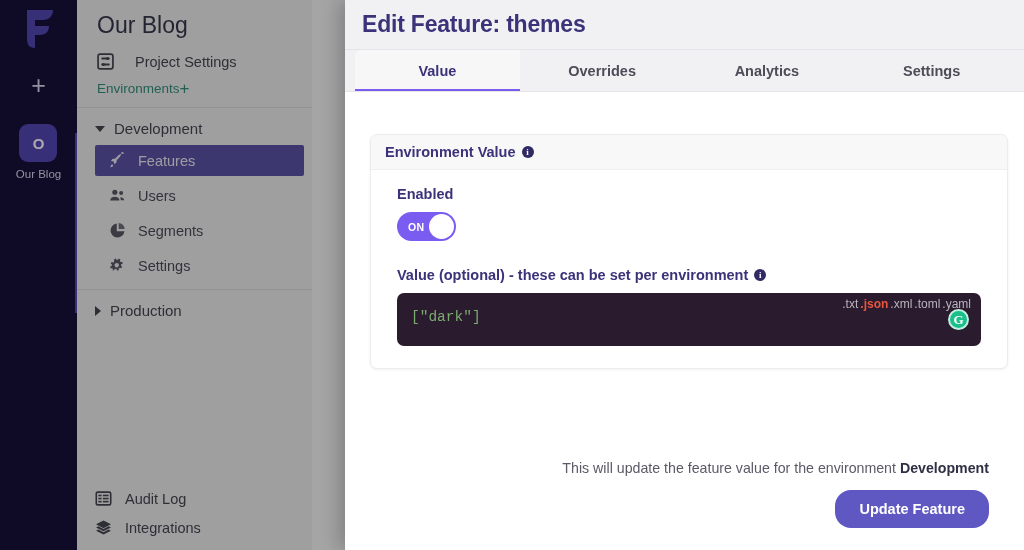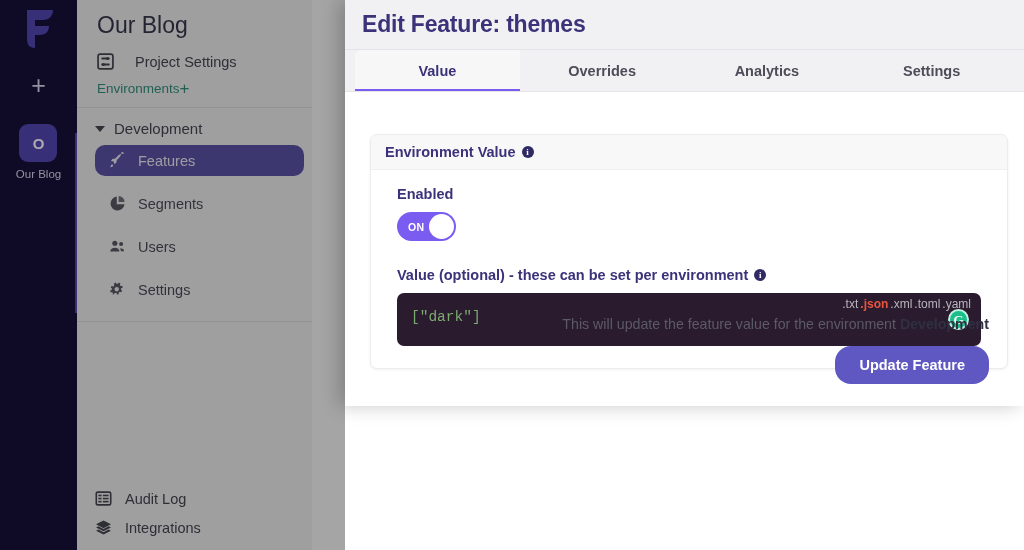--- a/index.html
+++ b/index.html
@@ -60,22 +60,22 @@
   .env-head-label { color: #1d8a6f; font-size: 13.5px; }
   .env-head-plus { color: #1d8a6f; font-size: 17px; line-height: 1; cursor: pointer; }
   .env-group-title {
     display: flex; align-items: center; gap: 9px;
     padding: 6px 0 6px 18px; font-size: 15px; color: #33323f; cursor: pointer;
   }
   .caret-down { width: 0; height: 0; border-left: 5px solid transparent; border-right: 5px solid transparent; border-top: 6px solid #33323f; }
   .caret-right { width: 0; height: 0; border-top: 5px solid transparent; border-bottom: 5px solid transparent; border-left: 6px solid #33323f; }
   .env-item {
     display: flex; align-items: center; gap: 12px;
-    margin: 2px 8px 10px 18px; padding: 7px 0 7px 14px;
-    font-size: 14.5px; color: #3a3947; border-radius: 10px; cursor: pointer;
+    margin: 2px 8px 2px 18px; padding: 7px 0 7px 14px;
+    font-size: 14.5px; color: #3a3947; border-radius: 2px; cursor: pointer;
   }
   .env-item.active { background: #4b42a3; color: #f0effa; }
   .env-item.active .sb-ico svg { fill: #f0effa; }
   .env-item .sb-ico svg { fill: #4a4957; }
   .sidebar-spacer { flex: 1 1 auto; }
   .sidebar-bottom { padding-bottom: 8px; margin-top: 48px; }
   .sb-row.bottom { font-size: 14.5px; padding-left: 18px; gap: 13px; }
 
   
   .overlay {
@@ -83,21 +83,21 @@
     background: rgba(40,40,40,0.42);
     pointer-events: none;
   }
   .overlay-rail {
     position: absolute; left: 0; top: 0; width: 77px; height: 550px;
     background: rgba(10,8,24,0.30); pointer-events: none;
   }
 
   
   .modal {
-    position: absolute; left: 345px; top: 0; width: 679px; height: 406px;
+    position: absolute; left: 345px; top: 0; width: 679px; height: 550px;
     background: #eab308;
     box-shadow: -6px 0 18px rgba(0,0,0,0.22);
     display: flex; flex-direction: column;
   }
   .modal-header {
     height: 50px; background: #f1f1f3;
     display: flex; align-items: center; padding-left: 17px;
     border-bottom: 1px solid #e4e4e8;
   }
   .modal-title { font-size: 23px; color: #3b3279; font-weight: 600; letter-spacing: -0.2px; }
@@ -246,50 +246,54 @@
             <path d="M14.5 1.5c-3 0-5.4 1.1-7 2.9L5.9 6 3.2 6.6 1.8 8.4l2.6.6.6 2.6 1.8-1.4.6-2.7 1.6-1.6c1.8-1.6 2.9-4 2.9-7z"></path>
             <path d="M2.2 12c-.6.6-.9 2.3-.9 2.3s1.7-.3 2.3-.9c.4-.4.4-1 0-1.4-.4-.4-1-.4-1.4 0z"></path>
           </svg>
       </span>
       <span>Features</span>
     </div>
 
     <div class="env-item">
       <span class="sb-ico">
         <svg viewBox="0 0 16 16">
-            <path d="M7.3 1.4A6.6 6.6 0 1 0 14.6 8.7H7.3z"></path>
-            <path d="M9.1 0.9v5.6h5.6A6 6 0 0 0 9.1.9z" opacity="0.85"></path>
-          </svg>
-      </span>
-      <span>Segments</span>
-    </div>
-
-    <div class="env-item">
-      <span class="sb-ico">
-        <svg viewBox="0 0 16 16">
             <circle cx="5.5" cy="5" r="2.4"></circle>
             <circle cx="11.4" cy="5.6" r="1.9"></circle>
             <path d="M1.2 12.6c0-2.2 1.9-3.4 4.3-3.4s4.3 1.2 4.3 3.4z"></path>
             <path d="M10.6 9.6c2 .1 3.6 1.1 3.6 2.9h-3z"></path>
           </svg>
       </span>
       <span>Users</span>
     </div>
 
     <div class="env-item">
       <span class="sb-ico">
         <svg viewBox="0 0 16 16">
+            <path d="M7.3 1.4A6.6 6.6 0 1 0 14.6 8.7H7.3z"></path>
+            <path d="M9.1 0.9v5.6h5.6A6 6 0 0 0 9.1.9z" opacity="0.85"></path>
+          </svg>
+      </span>
+      <span>Segments</span>
+    </div>
+
+    <div class="env-item">
+      <span class="sb-ico">
+        <svg viewBox="0 0 16 16">
             <path d="M6.2 1.2 7 2.6a4 4 0 0 1 1.3.1l1-1.2 1.4.8-.5 1.5c.3.3.6.6.8 1l1.6-.1.3 1.6-1.5.6a4 4 0 0 1-.2 1.3l1.2 1-.8 1.4-1.5-.5a4 4 0 0 1-1 .8l.1 1.6-1.6.3-.6-1.5a4 4 0 0 1-1.3-.2l-1 1.2L3.3 13l.5-1.5a4 4 0 0 1-.8-1l-1.6.1L1.1 9l1.5-.6a4 4 0 0 1 .2-1.3l-1.2-1 .8-1.4 1.5.5c.3-.3.6-.6 1-.8L4.6 2.8zM6.6 5.8a2 2 0 1 0 2 3.4 2 2 0 0 0-2-3.4z"></path>
           </svg>
       </span>
       <span>Settings</span>
     </div>
 
     <div class="sb-divider"></div>
 
+    <div class="env-group-title">
+      <span class="caret-right"></span>
+      <span>Production</span>
+    </div>
 
     <div class="sidebar-spacer"></div>
 
     <div class="sidebar-bottom">
       <div class="sb-row bottom">
         <span class="sb-ico">
           <svg viewBox="0 0 16 16">
               <rect x="1.2" y="2" width="13.6" height="12" rx="1.6" fill="none" stroke="#33323f" stroke-width="1.5"></rect>
               <rect x="3.2" y="4.4" width="3" height="1.5"></rect>
               <rect x="7.4" y="4.4" width="5.4" height="1.5"></rect>

